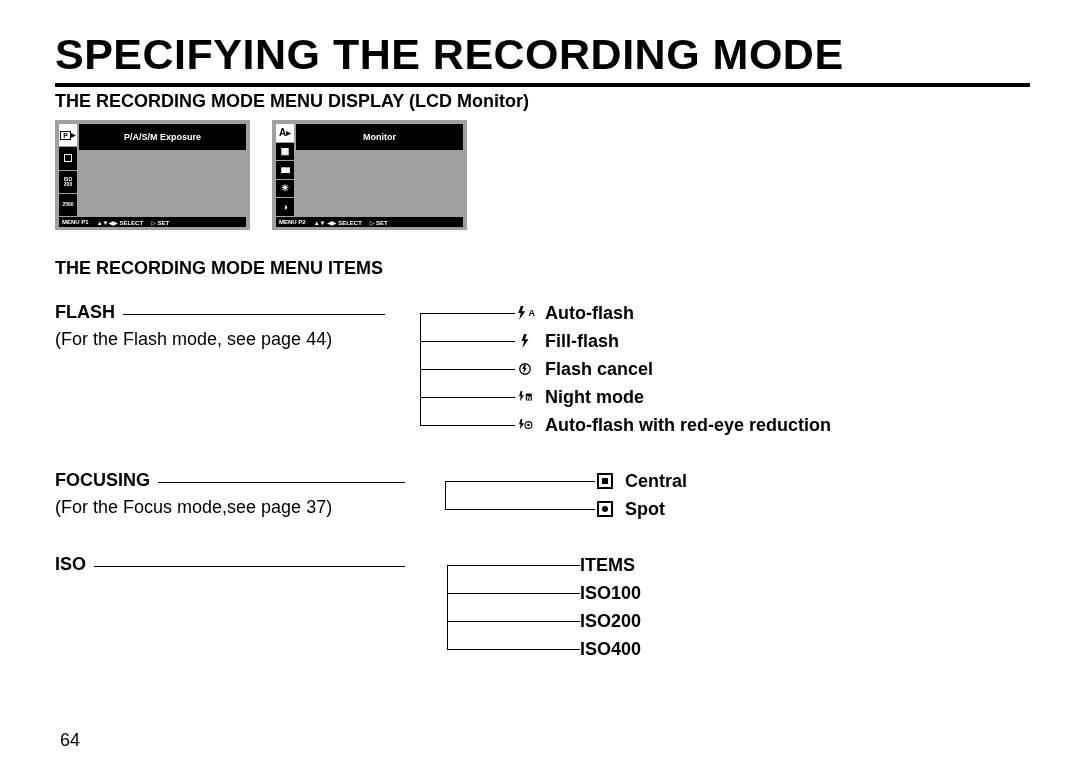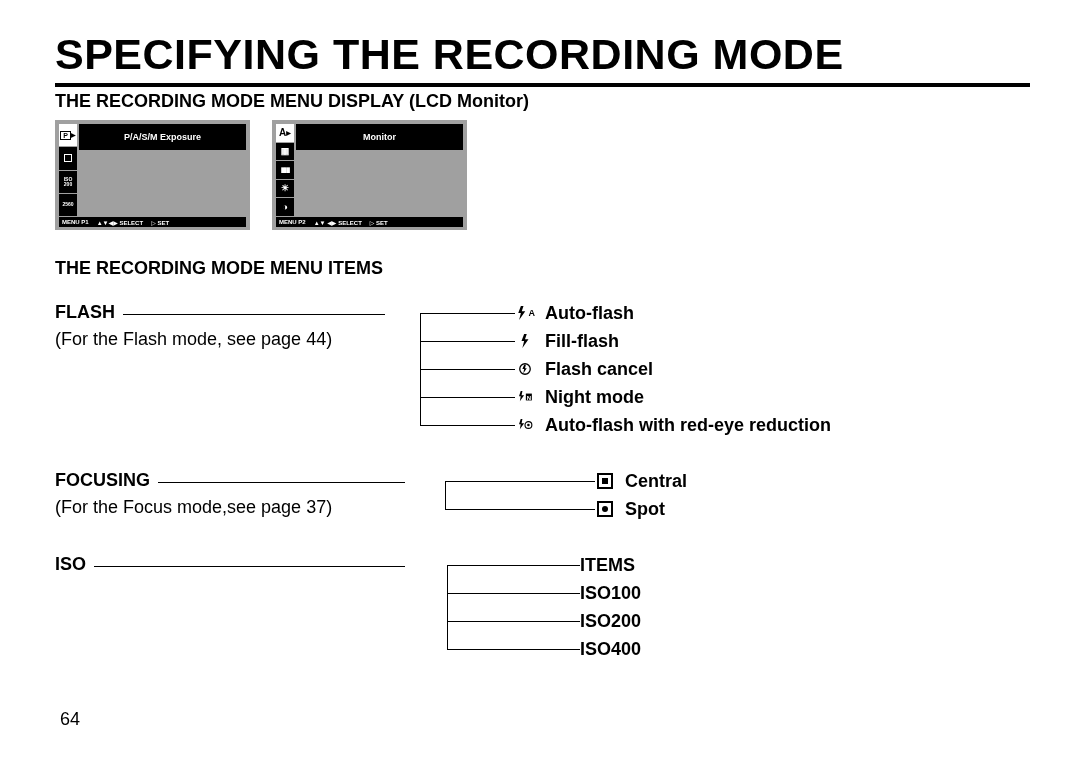--- a/index.html
+++ b/index.html
@@ -116,21 +116,21 @@
 
   
   .ico {
     display:inline-flex; width:20px; height:18px;
     align-items:center; justify-content:center;
     font-weight:700; font-size:14px;
   }
   .sq-outer { width:16px;height:16px;border:2px solid #000; display:flex;align-items:center;justify-content:center;}
   .sq-inner { width:6px;height:6px;background:#000;}
   .sq-dot { width:6px;height:6px;border-radius:50%;background:#000;}
-  .page-num { position:absolute; bottom:35px; left:60px; font-size:18px; }
+  .page-num { position:absolute; bottom:14px; left:60px; font-size:18px; }
 
   svg.flashglyph { width:14px; height:14px; }
 
   
   .flash-block { display:flex; }
   .flash-block .leftcol { width: 330px; }
   .flash-block .optlist { --bw: 95px; padding-left: 130px;}
   .flash-block .optlist .vbar{ left: calc(130px - 95px); }
 
   .focus-block { display:flex; }

